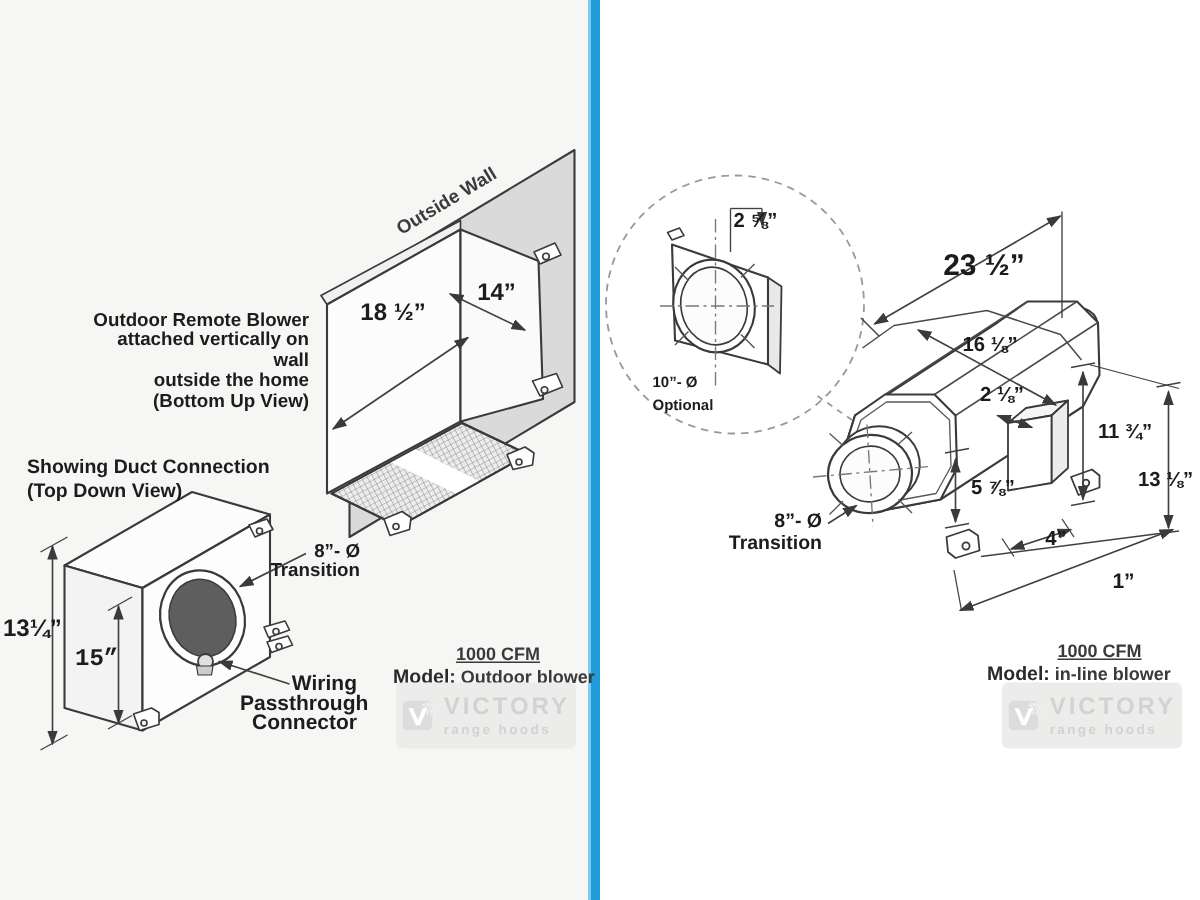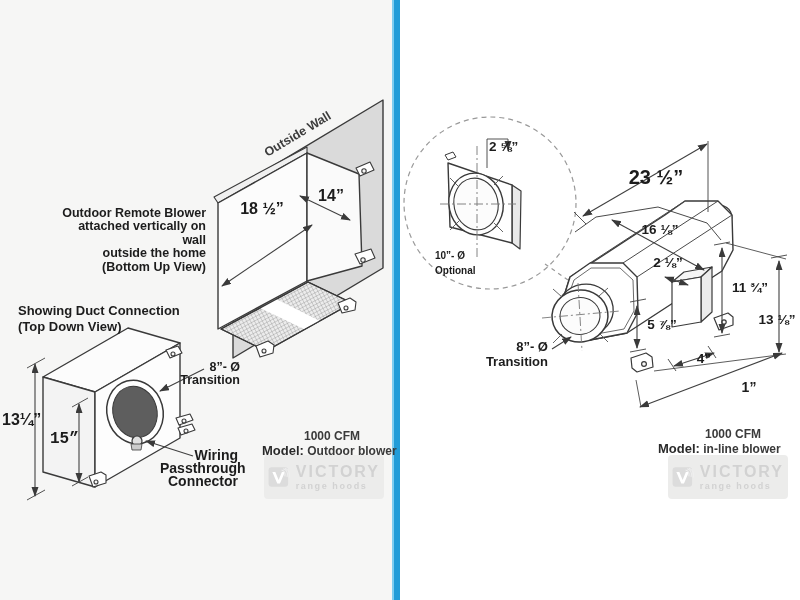--- a/index.html
+++ b/index.html
@@ -9,21 +9,21 @@
   .panel-right{position:absolute;left:400px;top:0;width:400px;height:600px;background:#ffffff;}
   .divider{position:absolute;left:392px;top:0;width:8px;height:600px;
            background:linear-gradient(90deg,#7ecdf0 0 2px,#219cd8 2px 100%);}
   svg.art{position:absolute;left:0;top:0;width:800px;height:600px;}
   .lbl{position:absolute;font-weight:bold;color:#1c1c1c;line-height:1.05;}
   .dim{font-size:16px;text-align:center;white-space:nowrap;}
   .dim-lg{font-size:13.5px;}
   .note-right{text-align:right;}
   .rot{transform:rotate(-31deg);transform-origin:center center;color:#3c3c3c;}
   .model-block{position:absolute;width:118px;color:#3a3a3a;}
-  .model-cfm{font-size:12px;font-weight:bold;text-align:right;}
+  .model-cfm{font-size:12px;font-weight:bold;text-align:right;text-decoration:underline;}
   .model-row{font-size:12px;font-weight:bold;text-align:right;white-space:nowrap;}
   .model-label{font-size:13px;color:#2a2a2a;}
   .logo{position:absolute;width:120px;height:44px;background:#ececeb;border-radius:4px;
         display:flex;align-items:center;padding:2px 4px;box-sizing:border-box;}
   .logo-text{margin-left:6px;color:#d2d2d2;}
   .logo-name{font-size:16px;font-weight:bold;letter-spacing:2px;line-height:1;}
   .logo-tag{font-size:9px;font-weight:bold;letter-spacing:1.6px;line-height:1;margin-top:2px;}
 </style>
 </head>
 <body>

